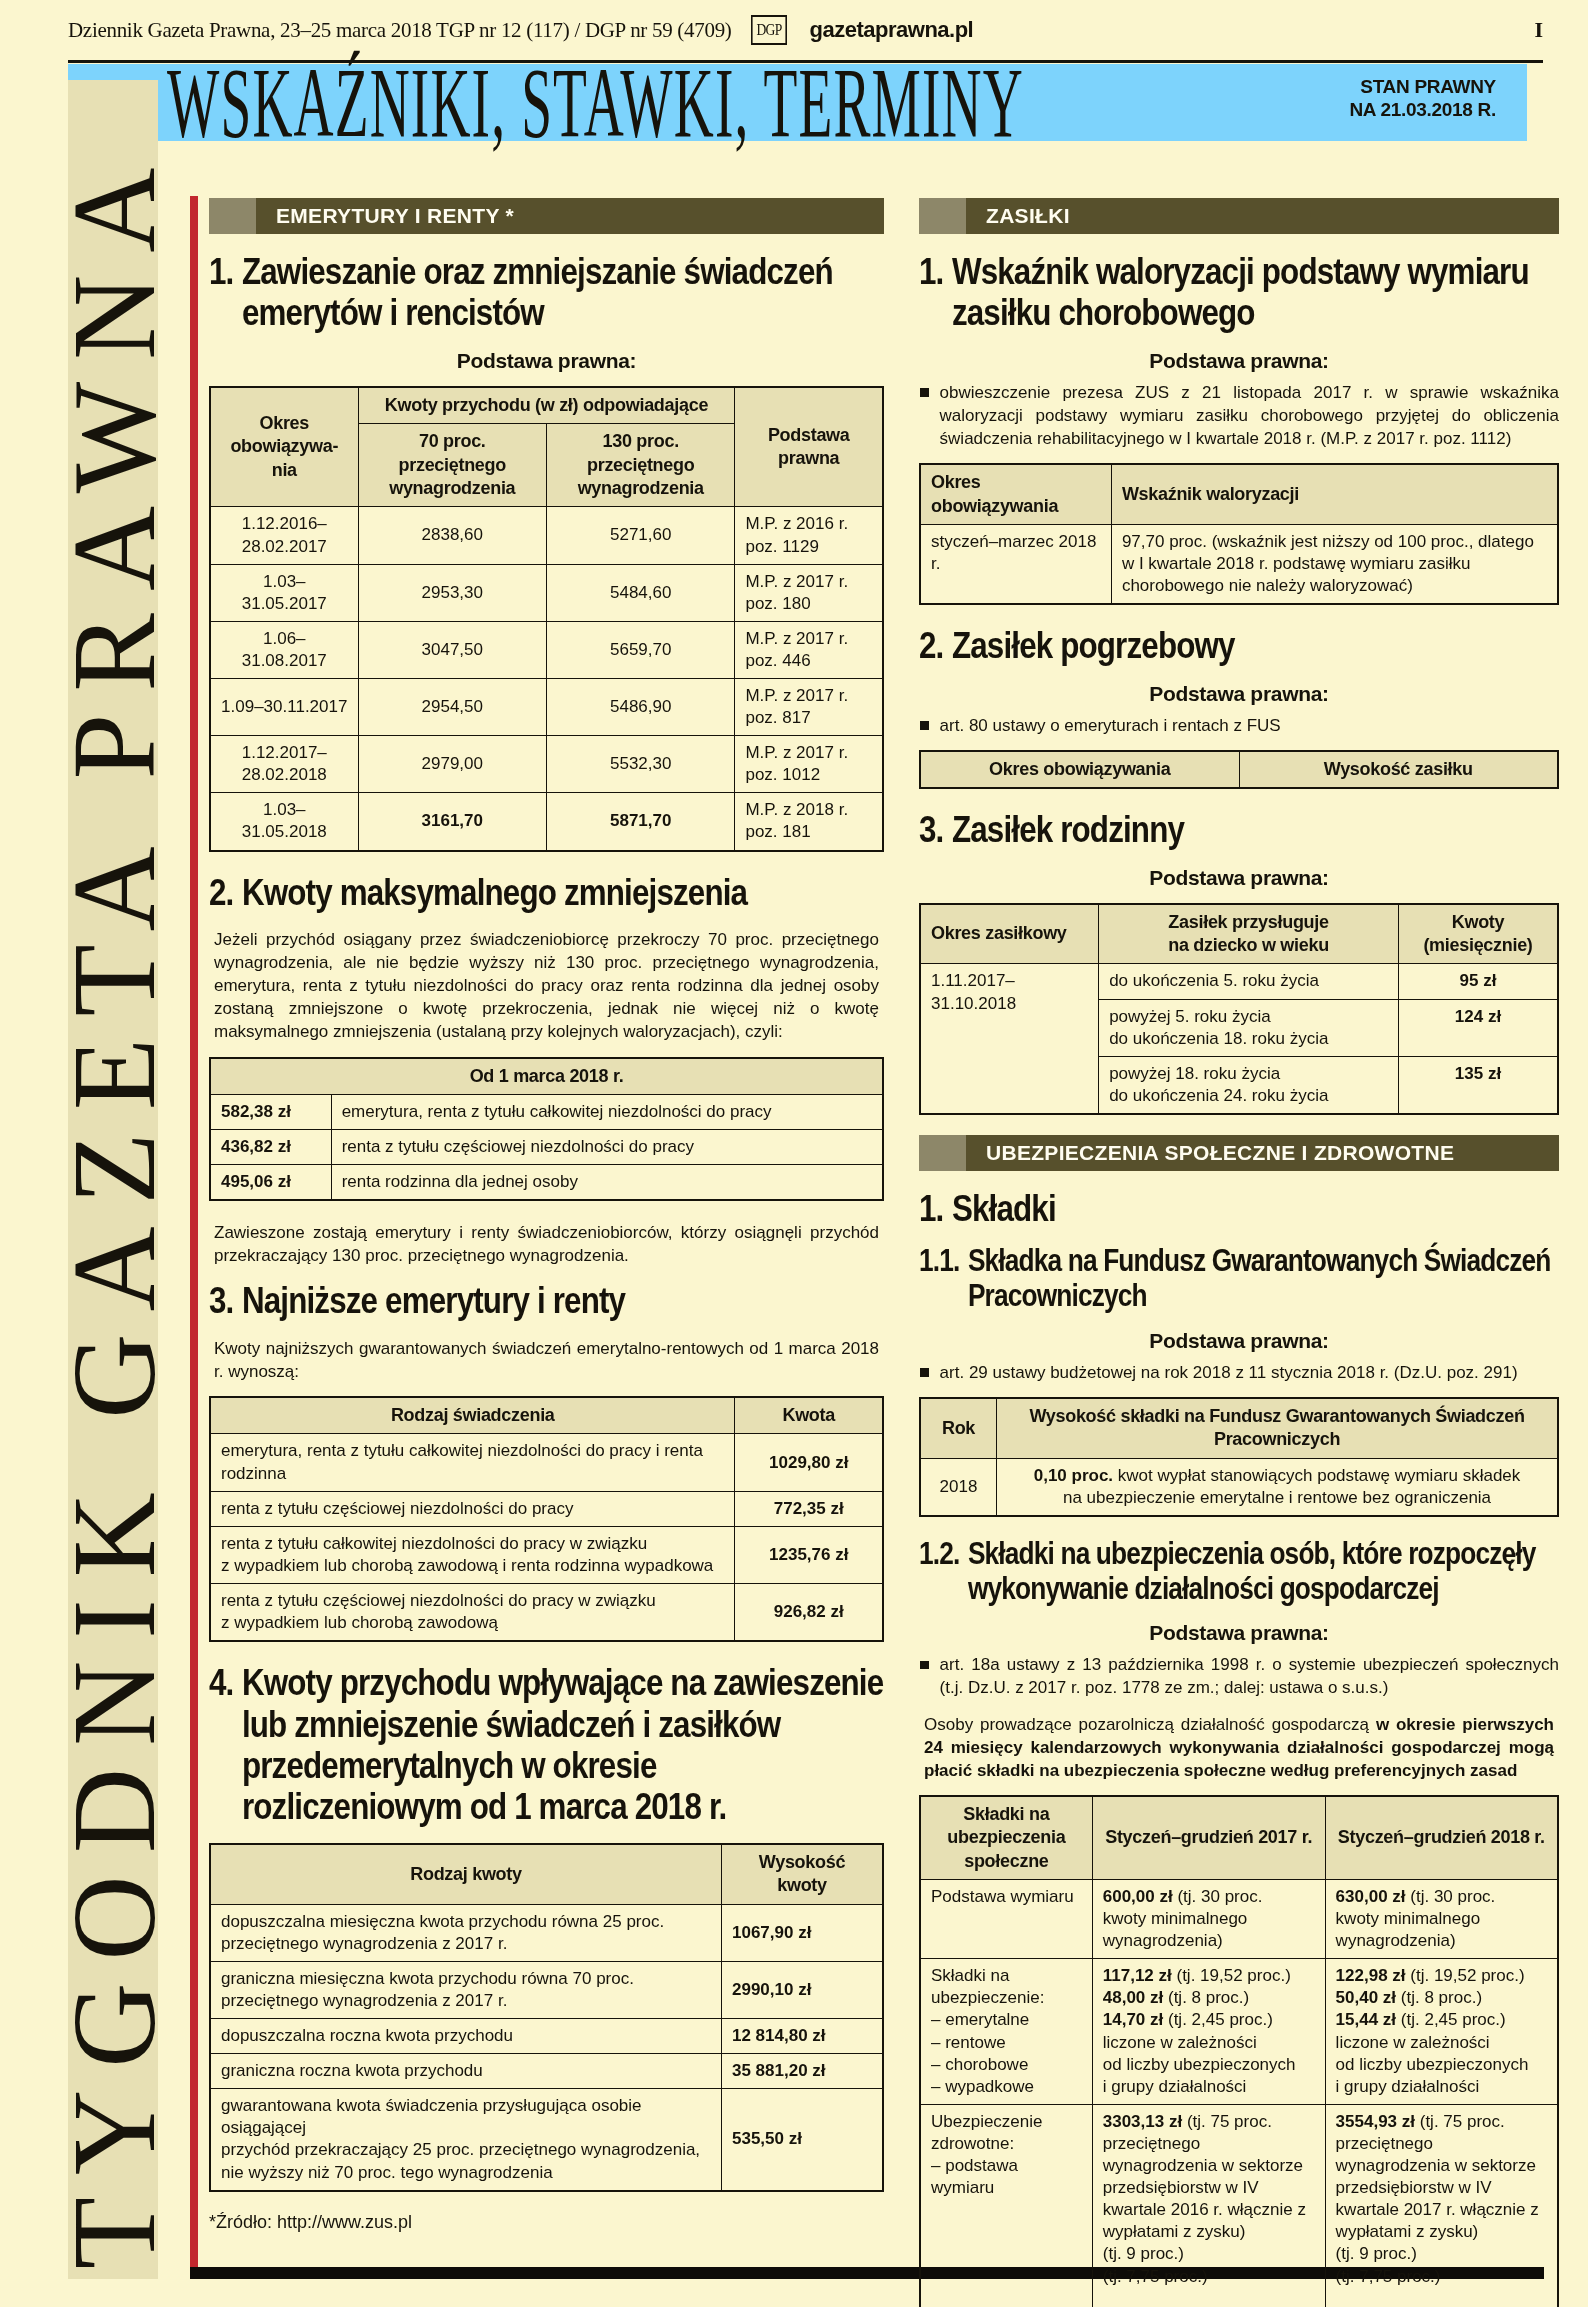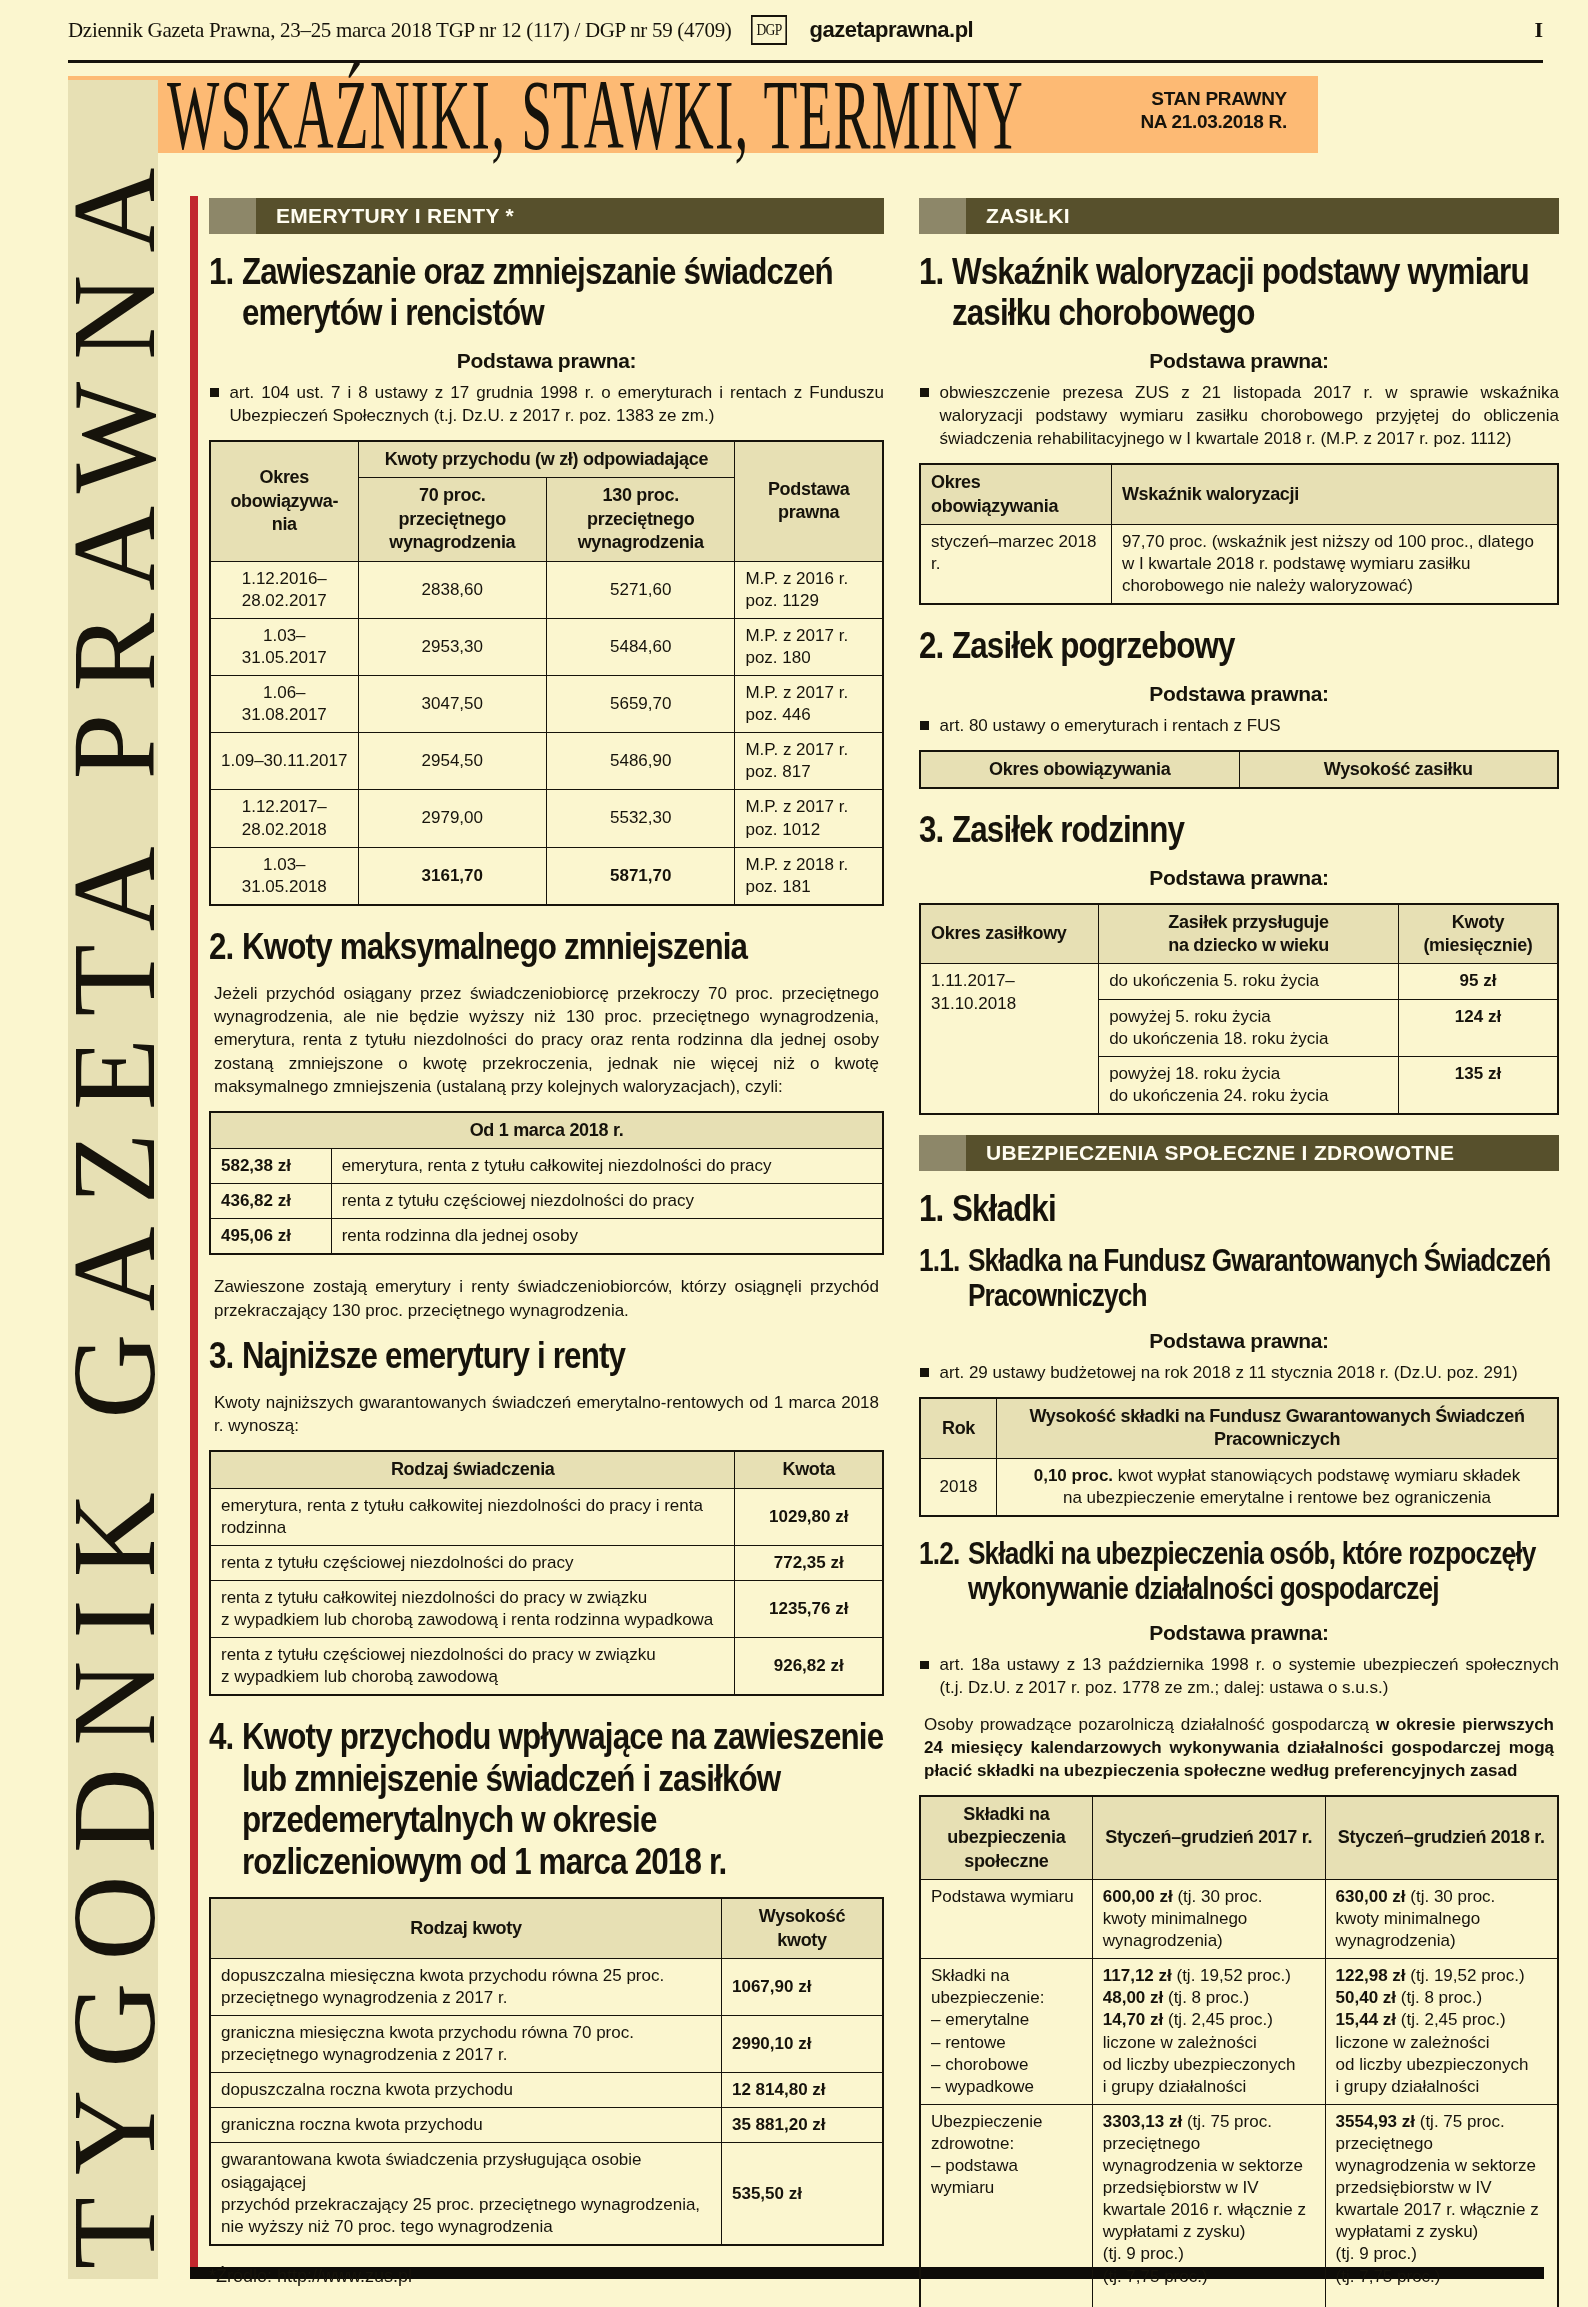--- a/index.html
+++ b/index.html
@@ -12,21 +12,21 @@
   .meta-issue{white-space:nowrap;}
   .dgp-box{border:2px solid #16130B;margin-left:19px;padding:3px 5px;font-size:17px;
            font-family:"Liberation Serif",serif;letter-spacing:-1px;display:inline-block;
            transform:scaleX(.8);transform-origin:0 50%;}
   .meta-site{font-family:"Liberation Sans",sans-serif;font-weight:bold;font-size:22px;margin-left:14px;letter-spacing:-0.5px;}
   .page-marker{position:absolute;right:45px;top:17px;font-family:"Liberation Serif",serif;
                font-weight:bold;font-size:22px;}
   .top-rule{position:absolute;left:68px;top:60px;width:1475px;height:2.5px;background:#16130B;}
 
   
-  .title-band{position:absolute;left:68px;top:76px;width:1250px;height:77px;background:#fdba74;}
+  .title-band{position:absolute;left:68px;top:64px;width:1459px;height:77px;background:#7dd3fc;}
   .main-title{position:absolute;left:99px;top:-1px;height:77px;white-space:nowrap;}
   .main-title span{display:inline-block;font-family:"Liberation Serif",serif;font-size:99px;
                    line-height:80px;letter-spacing:2px;transform:scaleX(.56);transform-origin:0 50%;}
   .stan-block{position:absolute;right:31px;top:11px;text-align:right;font-weight:bold;
               font-size:19px;line-height:1.22;letter-spacing:-0.3px;}
   .masthead{position:absolute;left:68px;top:80px;width:90px;height:2199px;background:#E7E0B4;}
   .masthead-text{position:absolute;left:71px;top:2269px;width:2189px;height:90px;
                  transform:rotate(-90deg);transform-origin:0 0;
                  font-family:"Liberation Serif",serif;font-size:118px;line-height:87px;
                  letter-spacing:22px;white-space:nowrap;transform-box:border-box;}
@@ -99,24 +99,20 @@
     <div class="section-bar">
       <div class="bar-square"></div>
       <div class="bar-label">EMERYTURY I RENTY *</div>
     </div>
 
     <div class="heading" style="margin-top:3px;">
       <span class="num">1.</span>
       <span>Zawieszanie oraz zmniejszanie świadczeń emerytów i rencistów</span>
     </div>
     <div class="podstawa">Podstawa prawna:</div>
-    <div class="bullet">
-      <span class="sq"></span>
-      <span>art. 104 ust. 7 i 8 ustawy z 17 grudnia 1998 r. o emeryturach i rentach z Funduszu Ubezpieczeń Społecznych (t.j. Dz.U. z 2017 r. poz. 1383 ze zm.)</span>
-    </div>
 
     <table>
       <tbody>
           <tr>
         <th class="w22 c" rowspan="2">Okres<br>obowiązywa-<br>nia</th>
         <th class="c" colspan="2">Kwoty przychodu (w zł) odpowiadające</th>
         <th class="w22 c" rowspan="2">Podstawa<br>prawna</th>
       </tr>
       <tr>
         <th class="w28 c">70 proc.<br>przeciętnego<br>wynagrodzenia</th>

